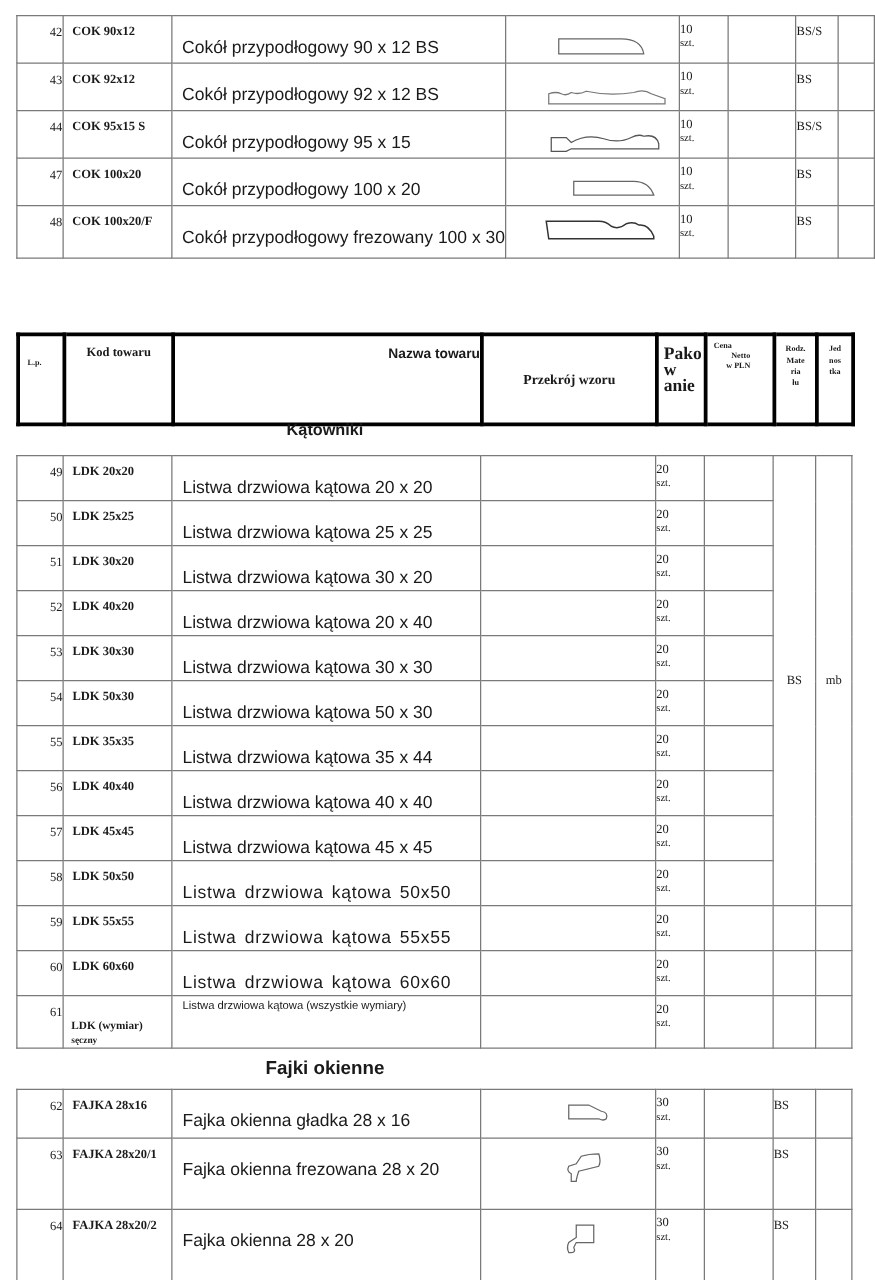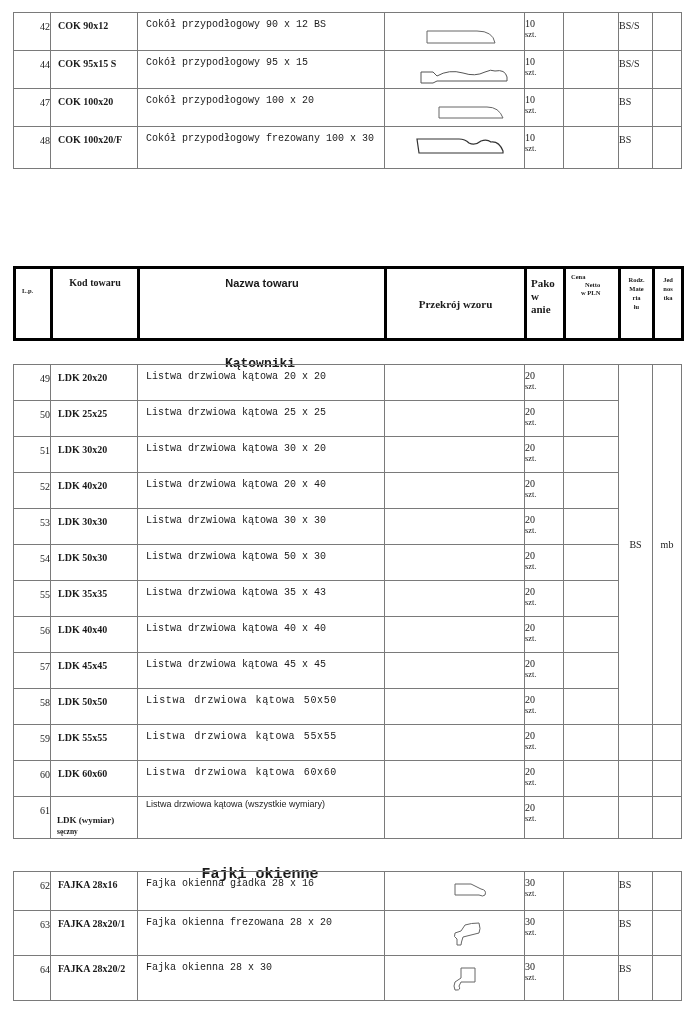--- a/index.html
+++ b/index.html
@@ -3,50 +3,50 @@
 <meta charset="utf-8">
 <style>
   html, body { margin:0; padding:0; background:#ffffff; }
   body { width:700px; height:1024px; position:relative; overflow:hidden; color:#1a1a1a; }
   table { border-collapse:collapse; position:absolute; left:13px; table-layout:fixed; }
   td { border:1px solid #7a7a7a; vertical-align:top; padding:0; }
   col.c1{width:37px} col.c2{width:87px} col.c3{width:247px} col.c4{width:140px}
   col.c5{width:39px} col.c6{width:55px} col.c7{width:34px} col.c8{width:29px}
   .lp { font-family:Liberation Serif, serif; font-size:10px; text-align:right; padding-top:8px; }
   .kod { font-family:"Liberation Serif",serif; font-weight:bold; font-size:10px; padding:7px 0 0 7px; white-space:nowrap; }
-  .naz { font-family:Liberation Mono, monospace; font-size:10px; padding:6px 0 0 8px; white-space:nowrap; }
+  .naz { font-family:Liberation Sans, sans-serif; font-size:14px; padding:16px 0 0 8px; white-space:nowrap; }
   .naz.spaced { letter-spacing:0.6px; word-spacing:2px; }
   .pak { font-family:"Liberation Serif",serif; font-size:10px; text-align:left; line-height:11px; padding-top:5px; }
   .pak .u { font-size:8.5px; display:block; }
   .rodz { font-family:"Liberation Serif",serif; font-size:10px; text-align:left; padding-top:7px; }
   .prz { position:relative; }
   .prz svg { position:absolute; }
   #t1 { top:12px; }
   #t1 tr { height:38px; }
   #t1 tr.last { height:42px; }
   #hdr { top:266px; border:3px solid #22c55e; }
   #hdr td { border:3px solid #000; height:51px; font-family:"Liberation Serif",serif; font-weight:bold; }
   .h-lp { font-size:6.5px; text-align:left; padding:18px 0 0 6px !important; }
   .h-kod { font-size:10px; text-align:center; padding-top:8px !important; }
-  .h-naz { font-family:"Liberation Sans",sans-serif !important; font-size:11px; text-align:center; padding-top:8px !important; }
+  .h-naz { font-family:"Liberation Sans",sans-serif !important; font-size:11px; text-align:right; padding-top:8px !important; }
   .h-prz { font-size:11px; text-align:center; vertical-align:middle !important; }
-  .h-pak { font-size:11px; line-height:13px; padding:8px 0 0 4px !important; }
+  .h-pak { font-size:14px; line-height:13px; padding:8px 0 0 4px !important; }
   .h-cena { font-size:6.5px; line-height:8px; padding:4px 0 0 5px !important; }
   .h-cena span { display:block; }
   .h-rodz, .h-jed { font-size:6.5px; line-height:9px; text-align:center; padding-top:6px !important; }
   .h-rodz span, .h-jed span { display:block; }
-  .section-title { position:absolute; font-family:Liberation Mono, monospace; font-weight:bold; text-align:center;margin-top:20px; }
+  .section-title { position:absolute; font-family:Liberation Sans, sans-serif; font-weight:bold; text-align:center; }
   #s1 { top:336px; left:200px; width:120px; font-size:13px; }
   #s2 { top:846px; left:195px; width:130px; font-size:15px; }
   #t2 { top:364px; }
   #t2 tr { height:36px; }
   #t2 tr.tall { height:42px; }
   #t3 { top:871px; }
   #t3 tr { height:39px; }
-  #t3 tr.mid { height:45px; }
+  #t3 tr.mid { height:57px; }
   .merged { vertical-align:middle !important; text-align:center; font-family:"Liberation Serif",serif; font-size:10px; }
   .kod-multi { font-family:"Liberation Serif",serif; font-weight:bold; font-size:9px; padding:18px 0 0 6px; line-height:11px; }
   .kod-multi .small { font-size:7.5px; display:block; }
   .naz-small { font-family:"Liberation Sans",sans-serif; font-size:9px; padding:2px 0 0 8px; white-space:nowrap;margin-top:26px; }
 </style>
 </head>
 <body>
 
 <table id="t1">
   <colgroup>
@@ -68,20 +68,34 @@
       <svg width="80" height="16" style="left:40px;top:16px">
             <path d="M2 2 H52 Q68 2 70 14 H2 Z" fill="none" stroke="#666" stroke-width="1"></path>
           </svg>
     </td>
     <td class="pak"><span>10</span><span class="u">szt.</span></td>
     <td></td>
     <td class="rodz">BS/S</td>
     <td></td>
   </tr>
   <tr>
+    <td class="lp">43</td>
+    <td class="kod">COK 92x12</td>
+    <td class="naz">Cokół przypodłogowy 92 x 12 BS</td>
+    <td class="prz">
+      <svg width="100" height="16" style="left:32px;top:20px">
+            <path d="M2 4 Q8 2 12 4 Q16 6 20 3 Q26 5 32 2 Q50 6 70 3 Q78 0 84 4 L95 8 V12 H2 Z" fill="none" stroke="#777" stroke-width="1"></path>
+          </svg>
+    </td>
+    <td class="pak"><span>10</span><span class="u">szt.</span></td>
+    <td></td>
+    <td class="rodz">BS</td>
+    <td></td>
+  </tr>
+  <tr>
     <td class="lp">44</td>
     <td class="kod">COK 95x15 S</td>
     <td class="naz">Cokół przypodłogowy  95 x 15</td>
     <td class="prz">
       <svg width="95" height="18" style="left:34px;top:16px">
             <path d="M2 5 H14 L18 9 Q30 2 44 6 Q56 10 66 5 Q72 2 76 4 Q86 2 88 10 V14 H18 L14 16 H2 Z" fill="none" stroke="#555" stroke-width="1"></path>
           </svg>
     </td>
     <td class="pak"><span>10</span><span class="u">szt.</span></td>
     <td></td>
@@ -221,21 +235,21 @@
         <td class="lp">54</td>
         <td class="kod">LDK 50x30</td>
         <td class="naz">Listwa drzwiowa kątowa 50 x 30</td>
         <td></td>
         <td class="pak"><span>20</span><span class="u">szt.</span></td>
         <td></td>
       </tr>
       <tr>
         <td class="lp">55</td>
         <td class="kod">LDK 35x35</td>
-        <td class="naz">Listwa drzwiowa kątowa 35 x 43</td>
+        <td class="naz">Listwa drzwiowa kątowa 35 x 44</td>
         <td></td>
         <td class="pak"><span>20</span><span class="u">szt.</span></td>
         <td></td>
       </tr>
       <tr>
         <td class="lp">56</td>
         <td class="kod">LDK 40x40</td>
         <td class="naz">Listwa drzwiowa kątowa 40 x 40</td>
         <td></td>
         <td class="pak"><span>20</span><span class="u">szt.</span></td>
@@ -328,21 +342,21 @@
           </svg>
     </td>
     <td class="pak"><span>30</span><span class="u">szt.</span></td>
     <td></td>
     <td class="rodz">BS</td>
     <td></td>
   </tr>
   <tr class="mid">
     <td class="lp">64</td>
     <td class="kod">FAJKA 28x20/2</td>
-    <td class="naz">Fajka okienna 28 x 30</td>
+    <td class="naz">Fajka okienna 28 x 20</td>
     <td class="prz">
       <svg width="40" height="30" style="left:66px;top:10px">
             <path d="M12 2 H24 V16 H10 L8 20 Q10 24 6 24 H4 Q2 20 4 16 L10 12 V2 Z" fill="none" stroke="#666" stroke-width="1"></path>
           </svg>
     </td>
     <td class="pak"><span>30</span><span class="u">szt.</span></td>
     <td></td>
     <td class="rodz">BS</td>
     <td></td>
   </tr>

